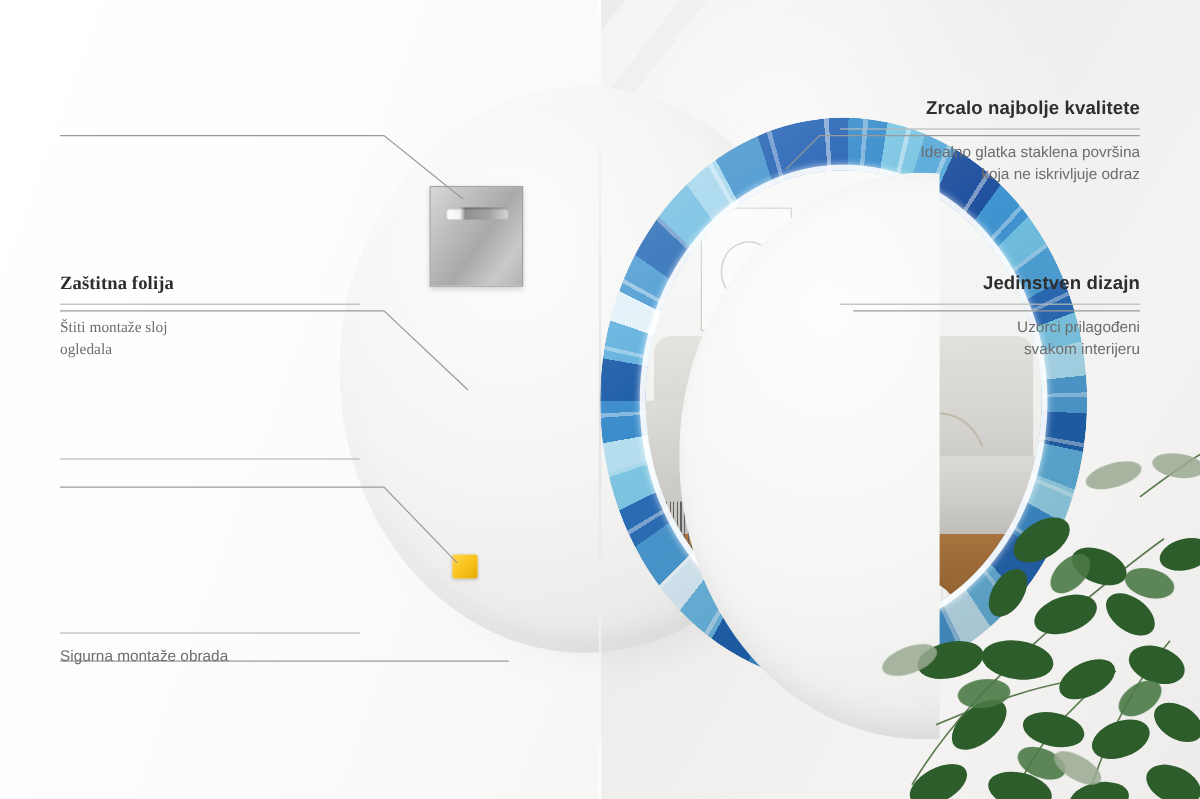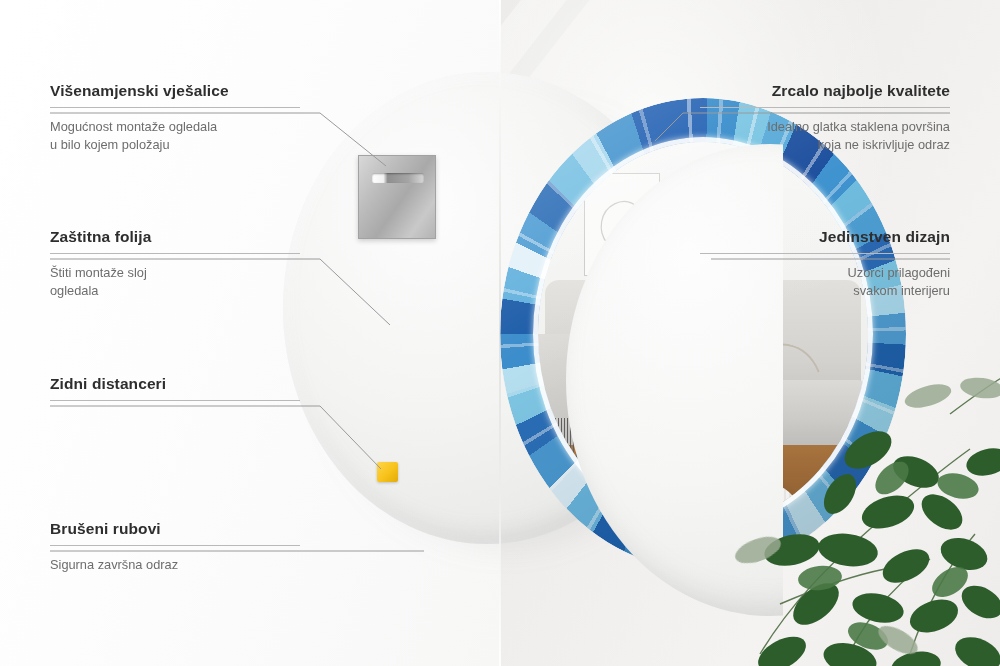--- a/index.html
+++ b/index.html
@@ -370,43 +370,35 @@
     <g stroke="#9a9a9a" stroke-width="1" fill="none">
       <polyline points="50,113 320,113 386,166"></polyline>
       <polyline points="50,259 320,259 390,325"></polyline>
       <polyline points="50,406 320,406 381,469"></polyline>
       <polyline points="50,551 424,551"></polyline>
       <polyline points="950,113 683,113 655,141"></polyline>
       <polyline points="950,259 711,259"></polyline>
     </g>
   </svg>
 
-  <div class="callout left" style="left:50px; top:82px; width:250px;">
-    <div class="c-title">Višenamjenski vješalice</div>
-    <div class="c-rule"></div>
-    <div class="c-body">Mogućnost montaže ogledala
-u bilo kojem položaju</div>
-  </div>
-
-  <div class="callout left" style="left:50px; top:228px; width:250px;">
+
+  <div class="callout left" style="left:50px; top:228px; width:250px;font-family:Liberation Serif, serif;">
     <div class="c-title">Zaštitna folija</div>
     <div class="c-rule"></div>
     <div class="c-body">Štiti montaže sloj
 ogledala</div>
   </div>
 
   <div class="callout left" style="left:50px; top:375px; width:250px;">
-    <div class="c-title">Zidni distanceri</div>
     <div class="c-rule"></div>
   </div>
 
   <div class="callout left" style="left:50px; top:520px; width:250px;">
-    <div class="c-title">Brušeni rubovi</div>
     <div class="c-rule"></div>
-    <div class="c-body">Sigurna završna odraz</div>
+    <div class="c-body">Sigurna montaže obrada</div>
   </div>
 
   <div class="callout right" style="left:700px; top:228px; width:250px;">
     <div class="c-title">Jedinstven dizajn</div>
     <div class="c-rule"></div>
     <div class="c-body">Uzorci prilagođeni
 svakom interijeru</div>
   </div>
 
   <div class="callout right" style="left:700px; top:82px; width:250px;">

